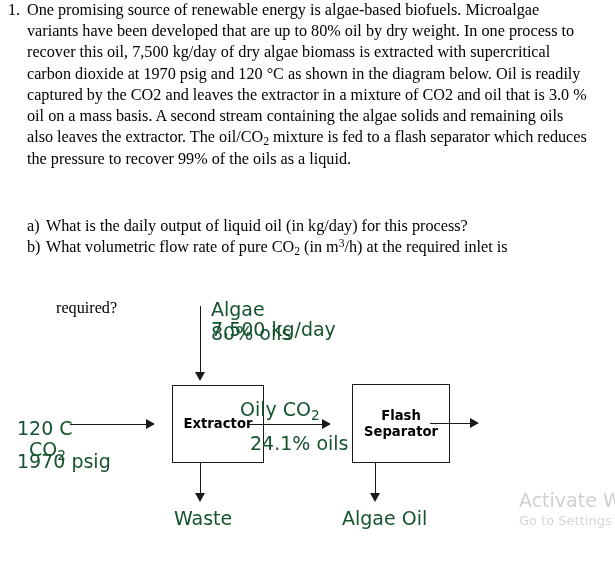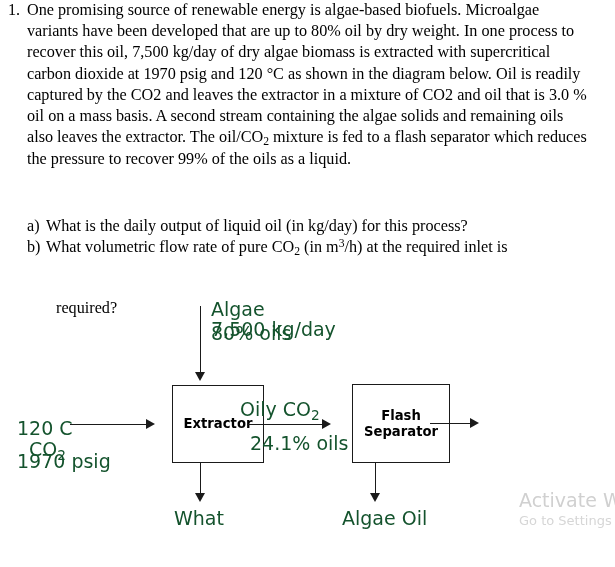--- a/index.html
+++ b/index.html
@@ -225,21 +225,21 @@
 
   <div class="unit-box" id="flash-box">
     <span id="flash-label">Flash<br>Separator</span>
   </div>
 
   <div class="hline" style="left:430px; top:423px; width:43px;"></div>
   <div class="arrow-right" style="left:470px; top:418px;"></div>
 
   <div class="vline" style="left:200px; top:463px; height:31px;"></div>
   <div class="arrow-down" style="left:195px; top:493px;"></div>
-  <div class="dlabel" style="left:174px; top:509px;">What</div>
+  <div class="dlabel" style="left:174px; top:509px;">Waste</div>
 
   <div class="vline" style="left:375px; top:463px; height:31px;"></div>
   <div class="arrow-down" style="left:370px; top:493px;"></div>
   <div class="dlabel" style="left:342px; top:509px;">Algae Oil</div>
 </div>
 
 <div id="watermark">
   <div id="wm-title">Activate Wi</div>
   <div id="wm-sub">Go to Settings</div>
 </div>

